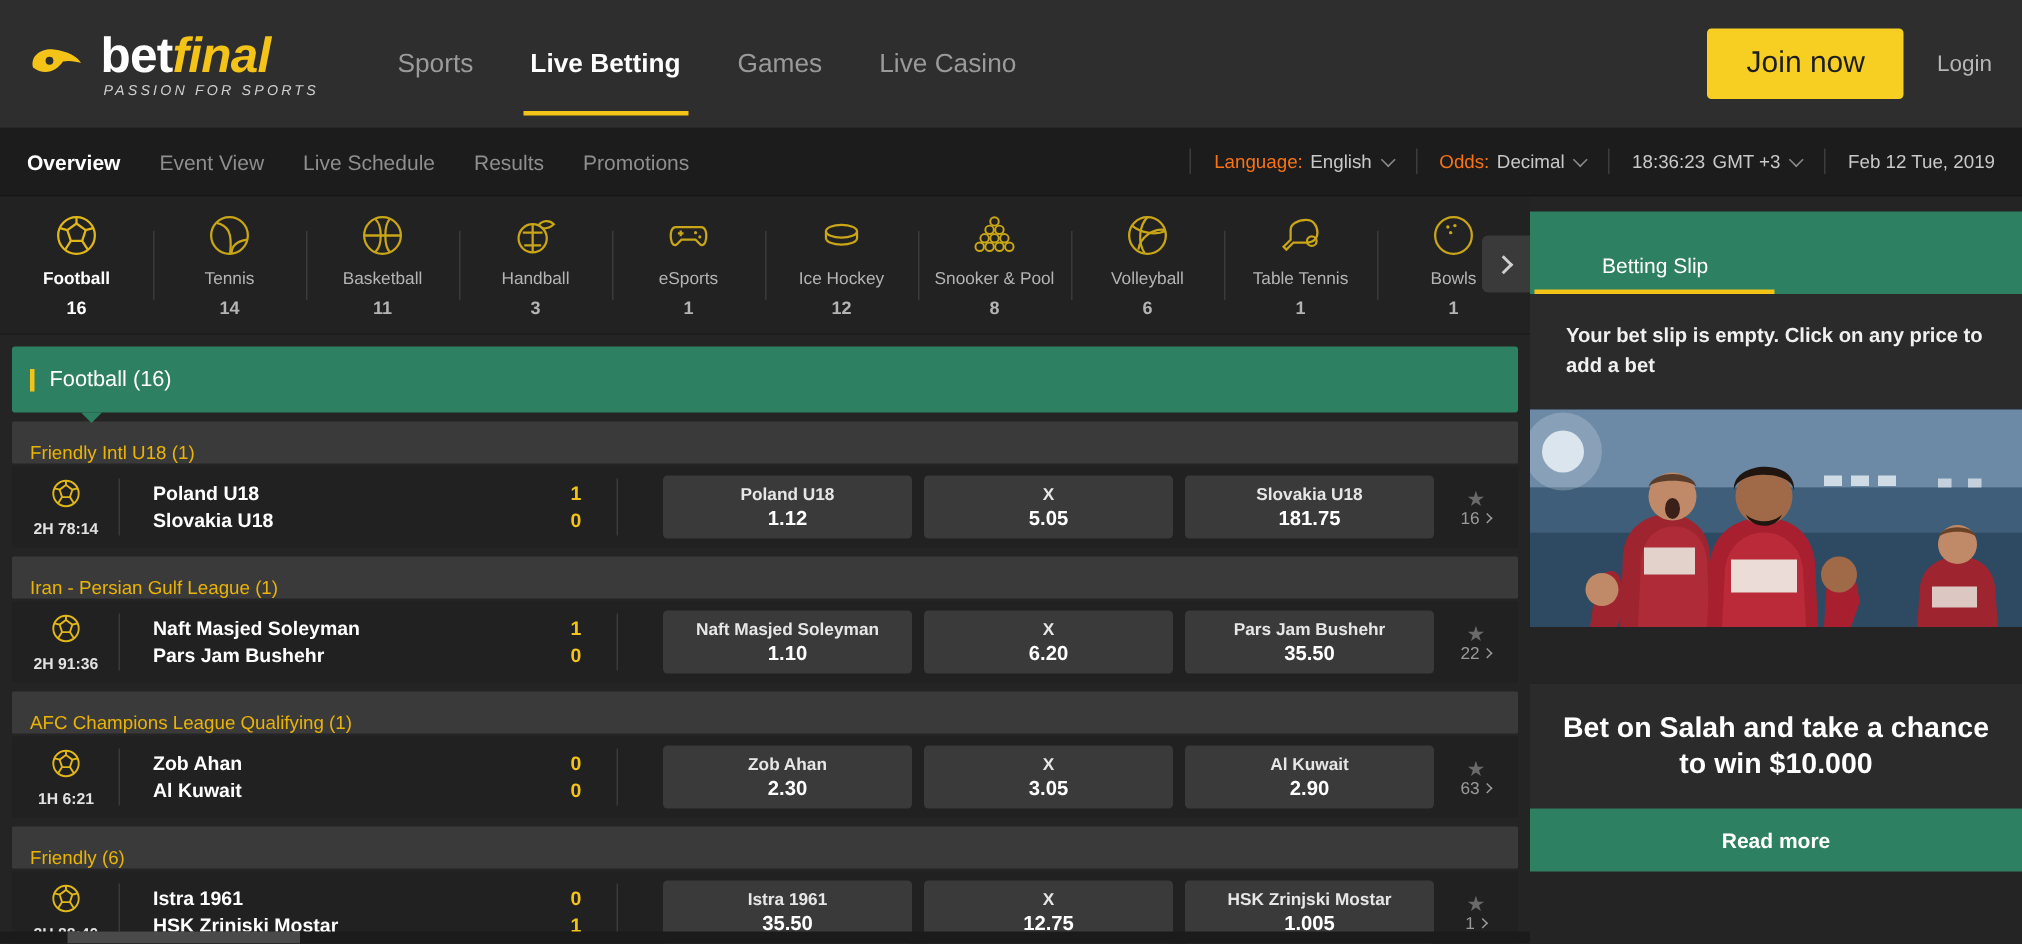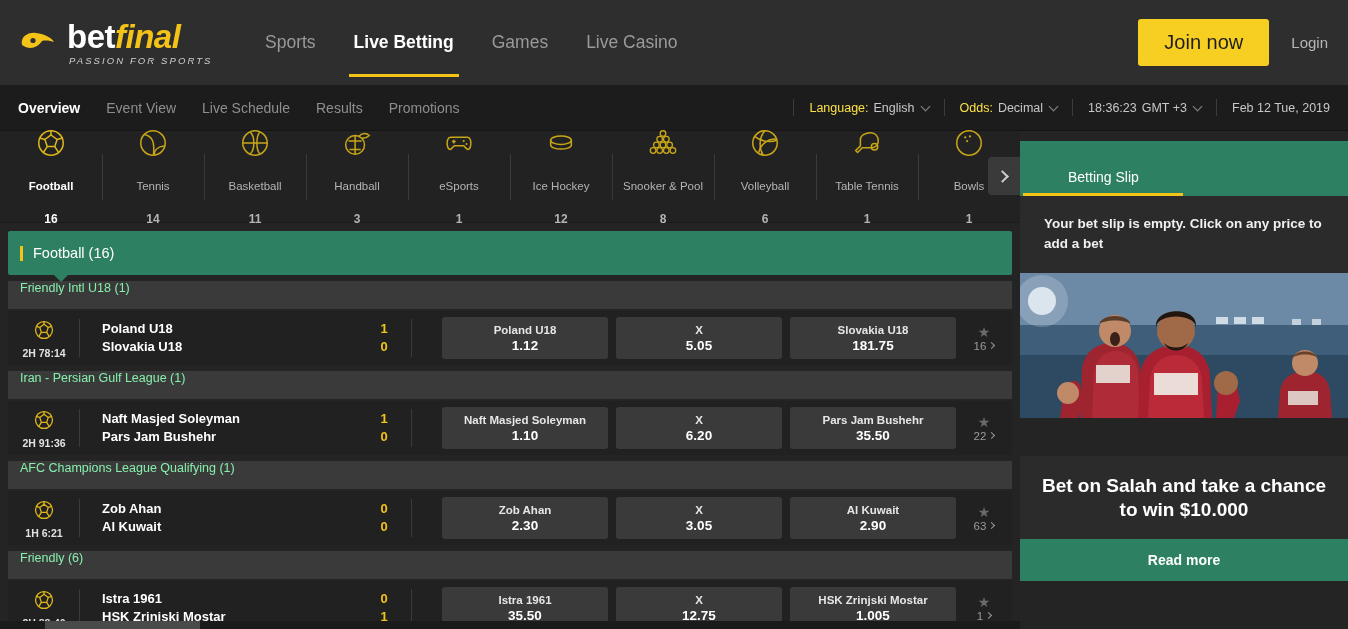--- a/index.html
+++ b/index.html
@@ -66,42 +66,42 @@
   }
   .subnav a:first-child { padding-left: 0; }
   .subnav a.active { color: #ffffff; font-weight: bold; }
 
   .subbar-right {
     margin-left: auto; display: flex; align-items: center;
     font-size: 12.5px; color: #9a9a9a;
   }
   .sep { width: 1px; height: 17px; background: #3c3c3c; margin: 0 15px; }
   .meta-item { display: flex; align-items: center; gap: 5px; white-space: nowrap; }
-  .meta-label { color: #fde047; }
+  .meta-label { color: #f97316; }
   .meta-value { color: #c8c8c8; }
   .caret {
     display: inline-block; width: 7px; height: 7px;
     border-right: 1.4px solid #8a8a8a; border-bottom: 1.4px solid #8a8a8a;
     transform: rotate(45deg); margin-bottom: 3px; margin-left: 2px;
   }
 
   
   .page { display: flex; height: 498px; }
   .left-col { width: 1020px; background: #242424; position: relative; }
   .right-col { width: 328px; background: #242424; }
 
   
   .sports-strip {
     height: 92px; background: #222222;
     display: flex; align-items: center; position: relative;
     border-bottom: 1px solid #1b1b1b;
   }
   .sport {
     flex: 1 1 0; height: 70px; display: flex; flex-direction: column;
-    align-items: center; justify-content: center; gap: 20px;
+    align-items: center; justify-content: center; gap: 6px;
     position: relative; cursor: pointer;
   }
   .sport + .sport::before {
     content: ""; position: absolute; left: 0; top: 12px; bottom: 12px;
     width: 1px; background: #3a3a3a;
   }
   .sport svg { display: block; }
   .sport-name { font-size: 11.5px; color: #b4b4b4; line-height: 1.25; white-space: nowrap; }
   .sport-count { font-size: 12px; color: #b4b4b4; font-weight: bold; line-height: 1.1; }
   .sport.active .sport-name,
@@ -128,22 +128,22 @@
   .banner-text { font-size: 14.5px; color: #ffffff; }
   .banner-arrow {
     position: absolute; left: 46px; bottom: -7px; width: 0; height: 0;
     border-left: 7px solid transparent; border-right: 7px solid transparent;
     border-top: 7px solid #2e8062;
   }
 
   
   .league-head {
     height: 28px; margin: 6px 8px 0 8px; background: #3a3a3a;
-    display: flex; align-items: flex-start; padding-left: 12px;
-    font-size: 12.5px; color: #86efac; border-radius: 1px;
+    display: flex; align-items: flex-end; padding-left: 12px;
+    font-size: 12.5px; color: #eab308; border-radius: 1px;
   }
 
   
   .match {
     height: 54px; margin: 2px 8px 0 8px; background: #212121;
     display: flex; align-items: center; position: relative;
   }
   .m-icon-cell {
     width: 72px; display: flex; flex-direction: column;
     align-items: center; justify-content: center; gap: 1px;

